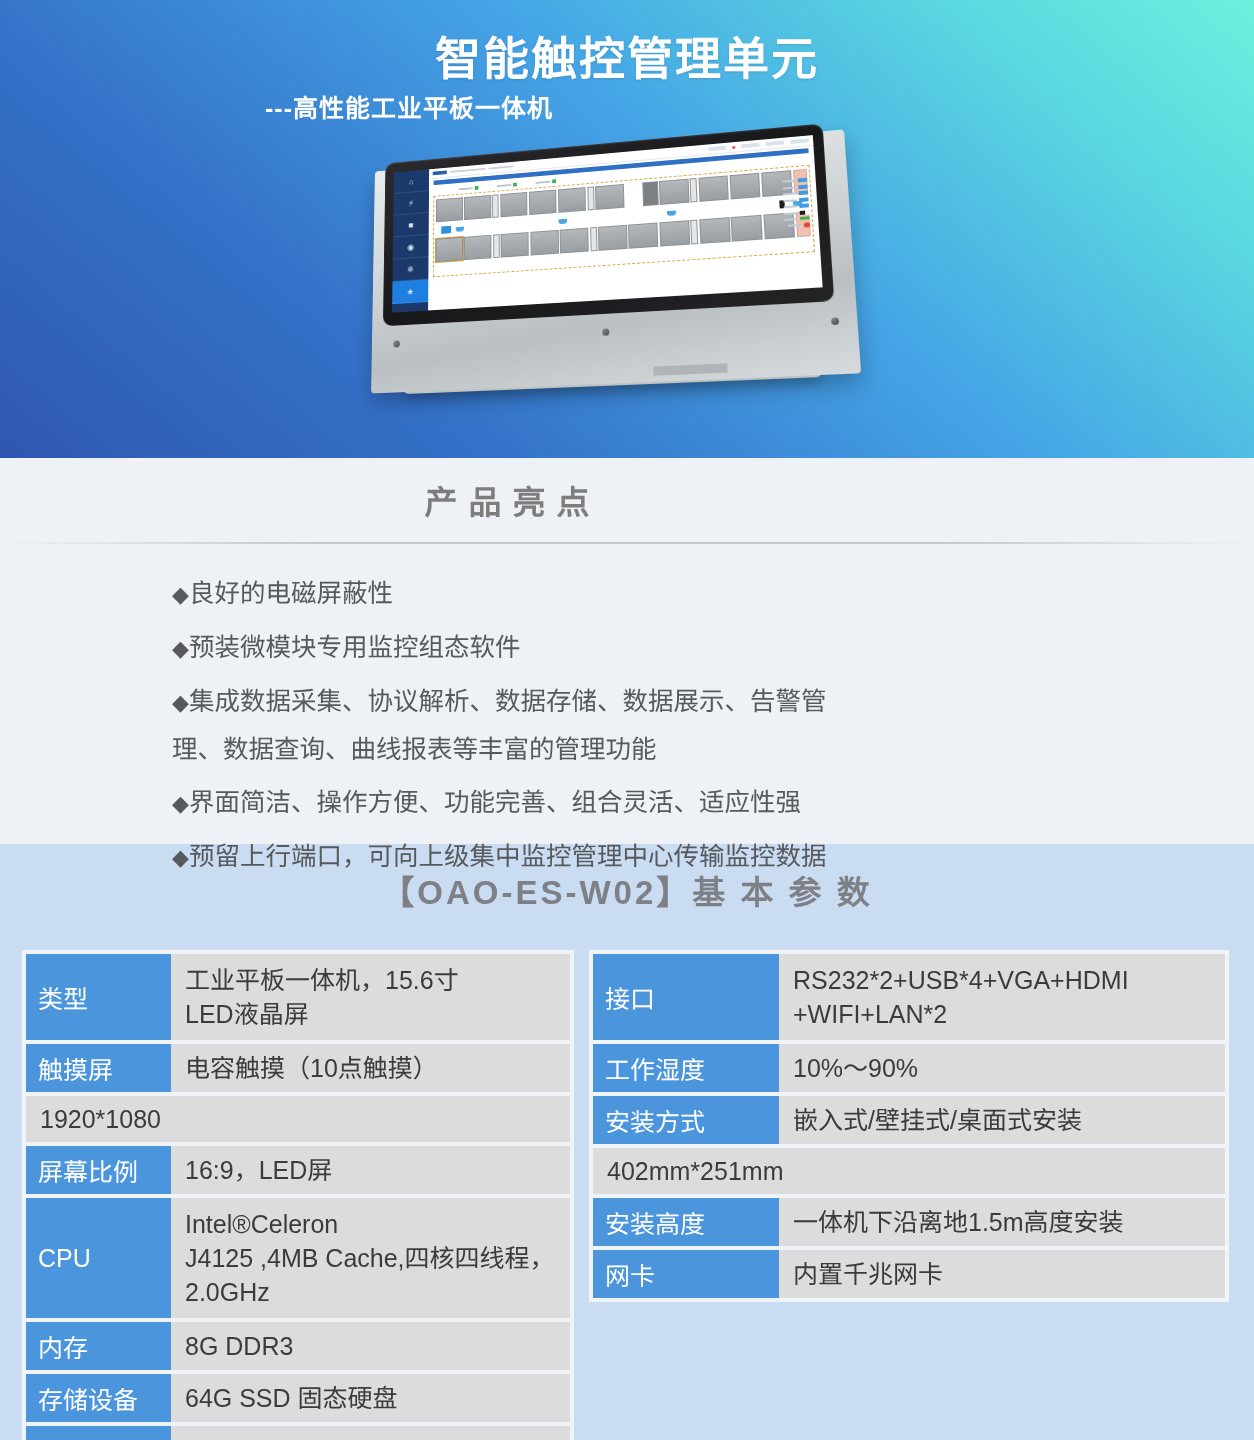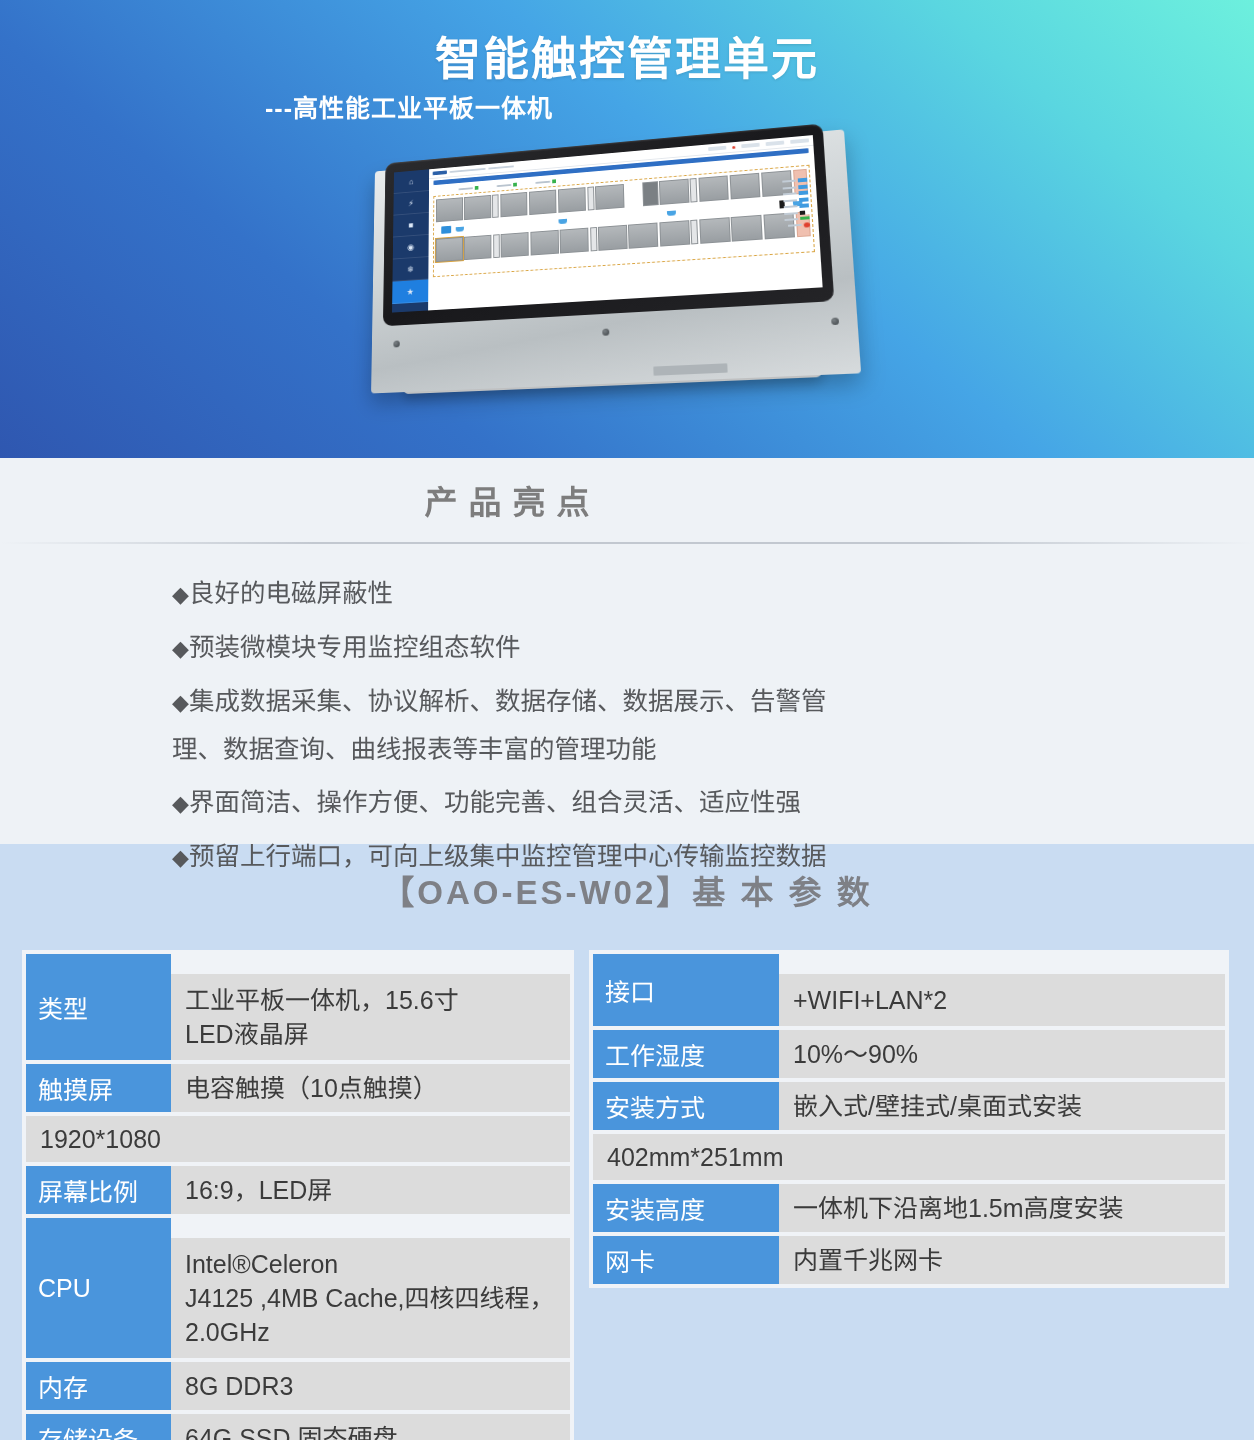--- a/index.html
+++ b/index.html
@@ -247,21 +247,21 @@
   .tbl.right .tkey { width: 186px; }
   .tval {
     background: #dcdcdc;
     color: #3b3b3b;
     font-size: 25px;
     flex: 1;
     padding: 6px 14px;
     display: flex; align-items: center;
     line-height: 34px;
   }
-  .tval.multi { display: block; padding-top: 9px; padding-bottom: 9px; margin-top: 20px; }
+  .tval.multi { display: block; padding-top: 9px; padding-bottom: 9px; }
 </style>
 </head>
 <body>
 
 <section class="hero">
   <h1 class="hero-title">智能触控管理单元</h1>
   <div class="hero-sub">---高性能工业平板一体机</div>
 
   <div class="device-wrap">
     <div class="dev-body">
@@ -460,20 +460,21 @@
         </div>
         <div class="trow">
           <div class="tkey">输入电源</div>
           <div class="tval">DC12V5A</div>
         </div>
       </div>
     <div class="tbl right" id="tbl-right">
         <div class="trow">
           <div class="tkey">接口</div>
           <div class="tval multi">
+            <div>RS232*2+USB*4+VGA+HDMI</div>
             <div>+WIFI+LAN*2</div>
           </div>
         </div>
         <div class="trow">
           <div class="tkey">工作湿度</div>
           <div class="tval">10%～90%</div>
         </div>
         <div class="trow">
           <div class="tkey">安装方式</div>
           <div class="tval">嵌入式/壁挂式/桌面式安装</div>

